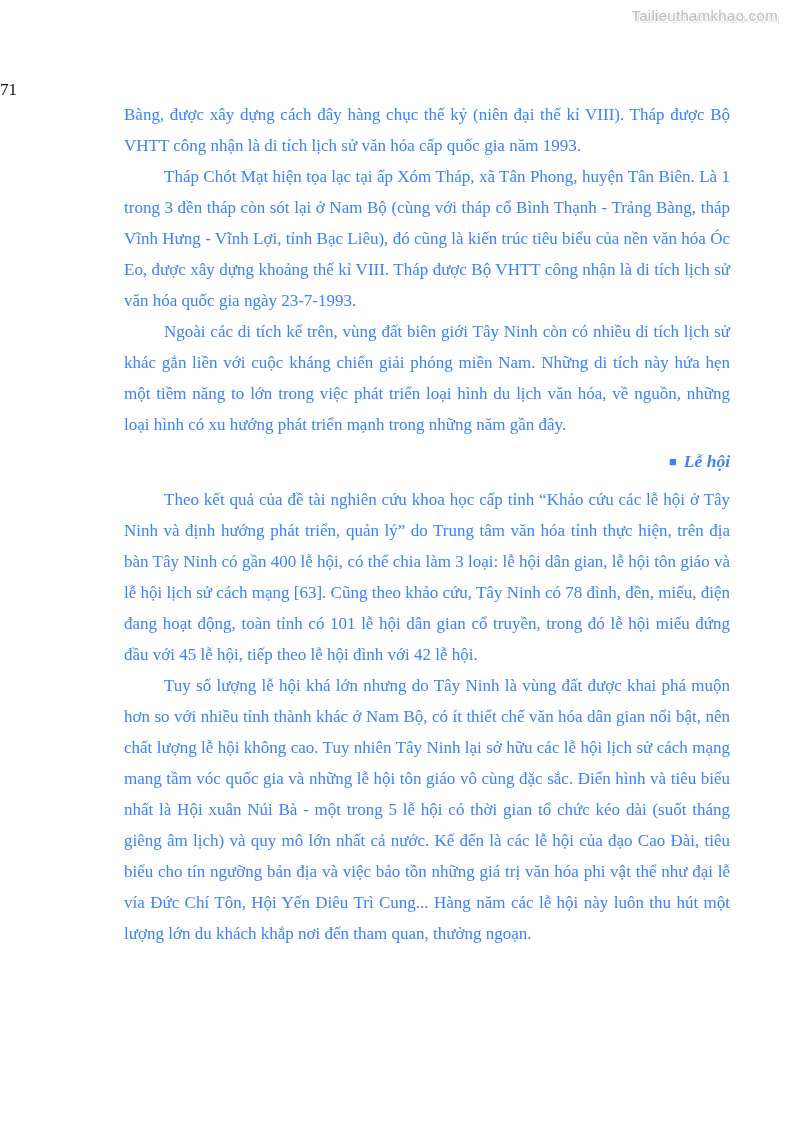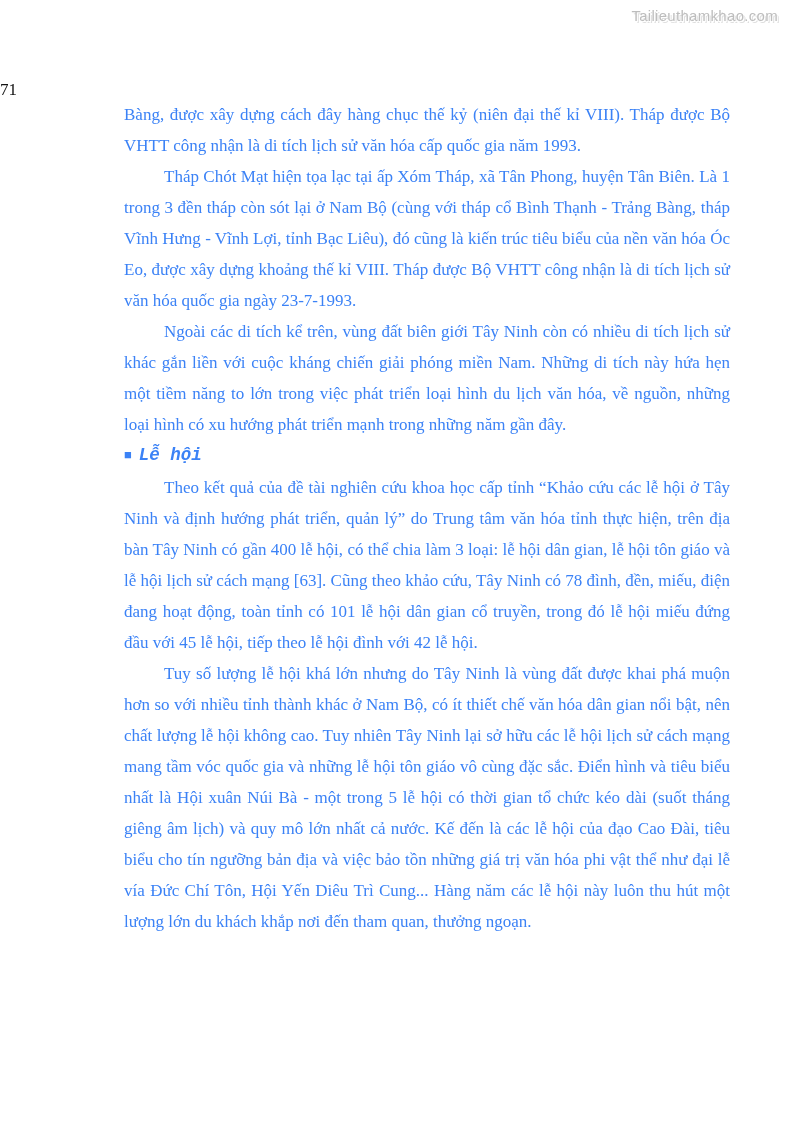--- a/index.html
+++ b/index.html
@@ -45,25 +45,24 @@
   .doc-body p {
     margin: 0;
     text-indent: 40px;
   }
   .doc-body p.no-indent {
     text-indent: 0;
   }
   .section-heading {
     margin: 0;
     font-size: 17.5px;
-    line-height: 31px;
+    line-height: 42px;
     font-weight: bold;
     font-style: italic;
-    text-align: left;
-    font-family: Liberation Mono, monospace;
+    text-align: right;
   }
   .section-heading .bullet {
     font-style: normal;
     font-size: 13px;
     margin-right: 7px;
     position: relative;
     top: -1px;
   }
 </style>
 </head>

